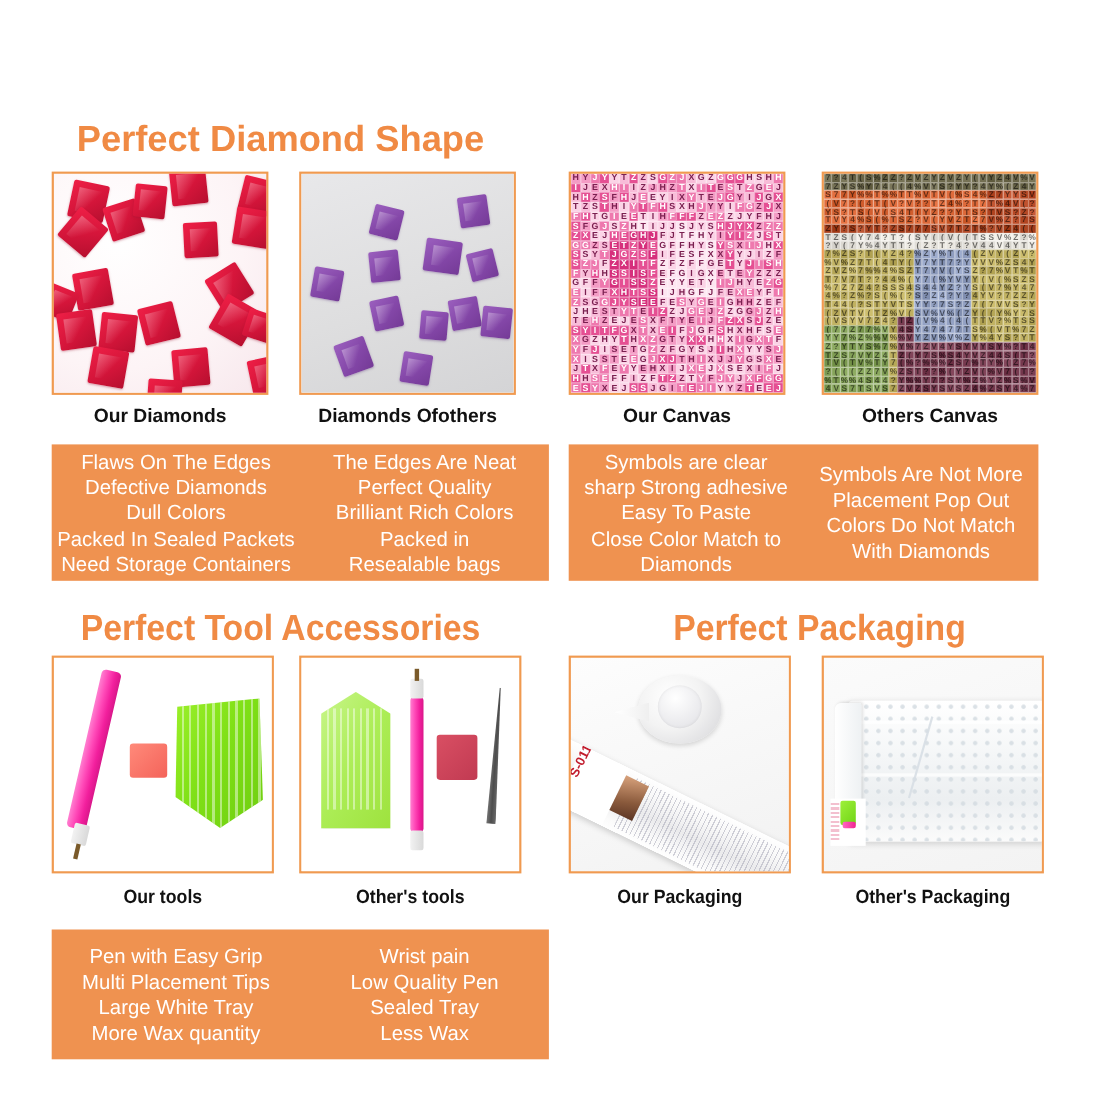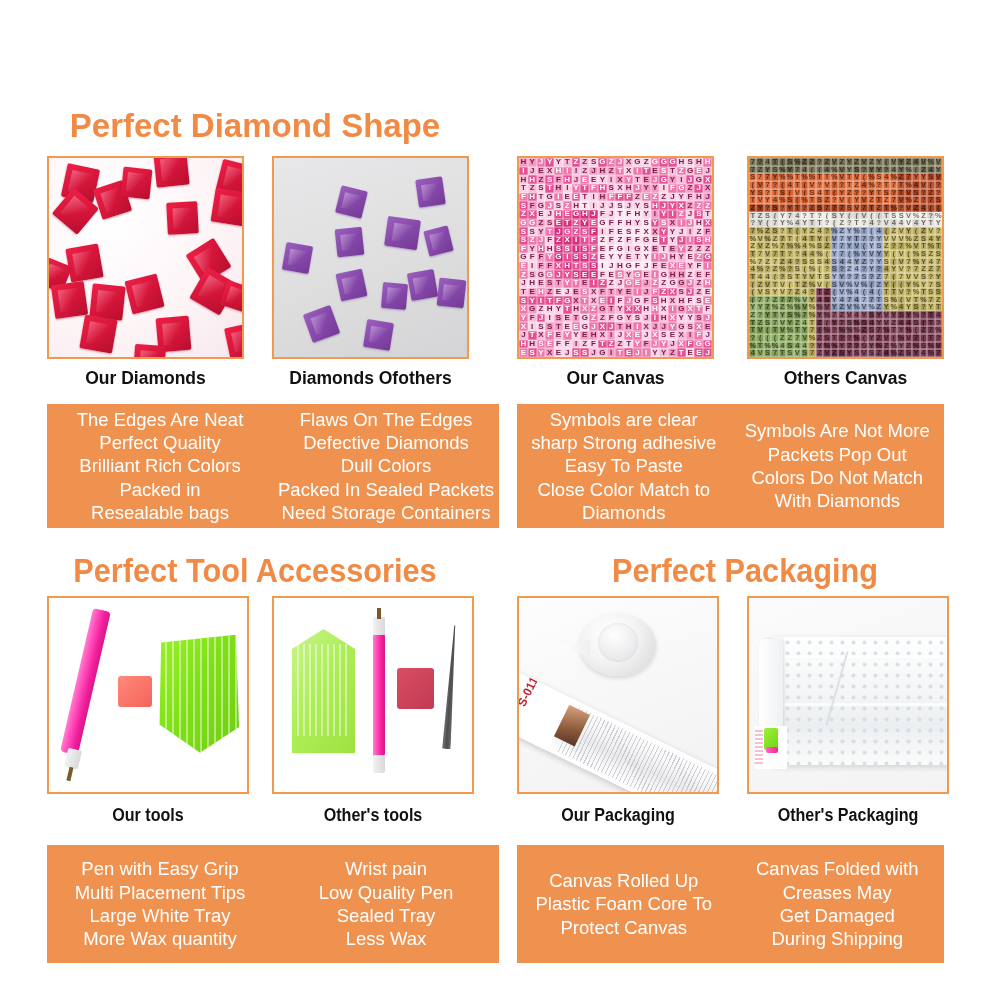--- a/index.html
+++ b/index.html
@@ -1496,46 +1496,46 @@
     </div>
   </div>
 
   <div class="caption" style="left:47px;top:368px;width:197px;">Our Diamonds</div>
   <div class="caption" style="left:272px;top:368px;width:197px;">Diamonds Ofothers</div>
   <div class="caption" style="left:747px;top:368px;width:197px;">Others Canvas</div>
   <div class="caption" style="left:517px;top:368px;width:197px;">Our Canvas</div>
 
   <div class="panel" style="left:47px;top:404px;width:452px;height:124px;">
     <div class="col">
+      <span>Flaws On The Edges</span>
+      <span>Defective Diamonds</span>
+      <span>Dull Colors</span>
+      <span>Packed In Sealed Packets</span>
+      <span>Need Storage Containers</span>
+    </div>
+    <div class="col">
       <span>The Edges Are Neat</span>
       <span>Perfect Quality</span>
       <span>Brilliant Rich Colors</span>
       <span>Packed in</span>
       <span>Resealable bags</span>
-    </div>
-    <div class="col">
-      <span>Flaws On The Edges</span>
-      <span>Defective Diamonds</span>
-      <span>Dull Colors</span>
-      <span>Packed In Sealed Packets</span>
-      <span>Need Storage Containers</span>
     </div>
   </div>
 
   <div class="panel" style="left:517px;top:404px;width:427px;height:124px;">
     <div class="col">
       <span>Symbols are clear</span>
       <span>sharp Strong adhesive</span>
       <span>Easy To Paste</span>
       <span>Close Color Match to</span>
       <span>Diamonds</span>
     </div>
     <div class="col">
       <span>Symbols Are Not More</span>
-      <span>Packets Pop Out</span>
+      <span>Placement Pop Out</span>
       <span>Colors Do Not Match</span>
       <span>With Diamonds</span>
     </div>
   </div>
 
   <div class="sec-heading h-r2" style="left:30px;top:552px;width:450px;">Perfect Tool Accessories</div>
   <div class="sec-heading h-r2" style="left:520px;top:552px;width:450px;">Perfect Packaging</div>
 
   <div class="card" style="left:47px;top:596px;width:202px;height:198px;">
     <div class="inner">
@@ -1639,27 +1639,14 @@
       <span>More Wax quantity</span>
     </div>
     <div class="col">
       <span>Wrist pain</span>
       <span>Low Quality Pen</span>
       <span>Sealed Tray</span>
       <span>Less Wax</span>
     </div>
   </div>
 
-  <div class="panel" style="left:517px;top:845px;width:427px;height:118px;">
-    <div class="col">
-      <span>Canvas Rolled Up</span>
-      <span>Plastic Foam Core To</span>
-      <span>Protect Canvas</span>
-    </div>
-    <div class="col">
-      <span>Canvas Folded with</span>
-      <span>Creases May</span>
-      <span>Get Damaged</span>
-      <span>During Shipping</span>
-    </div>
-  </div>
 
 </div>
 
 </body></html>

